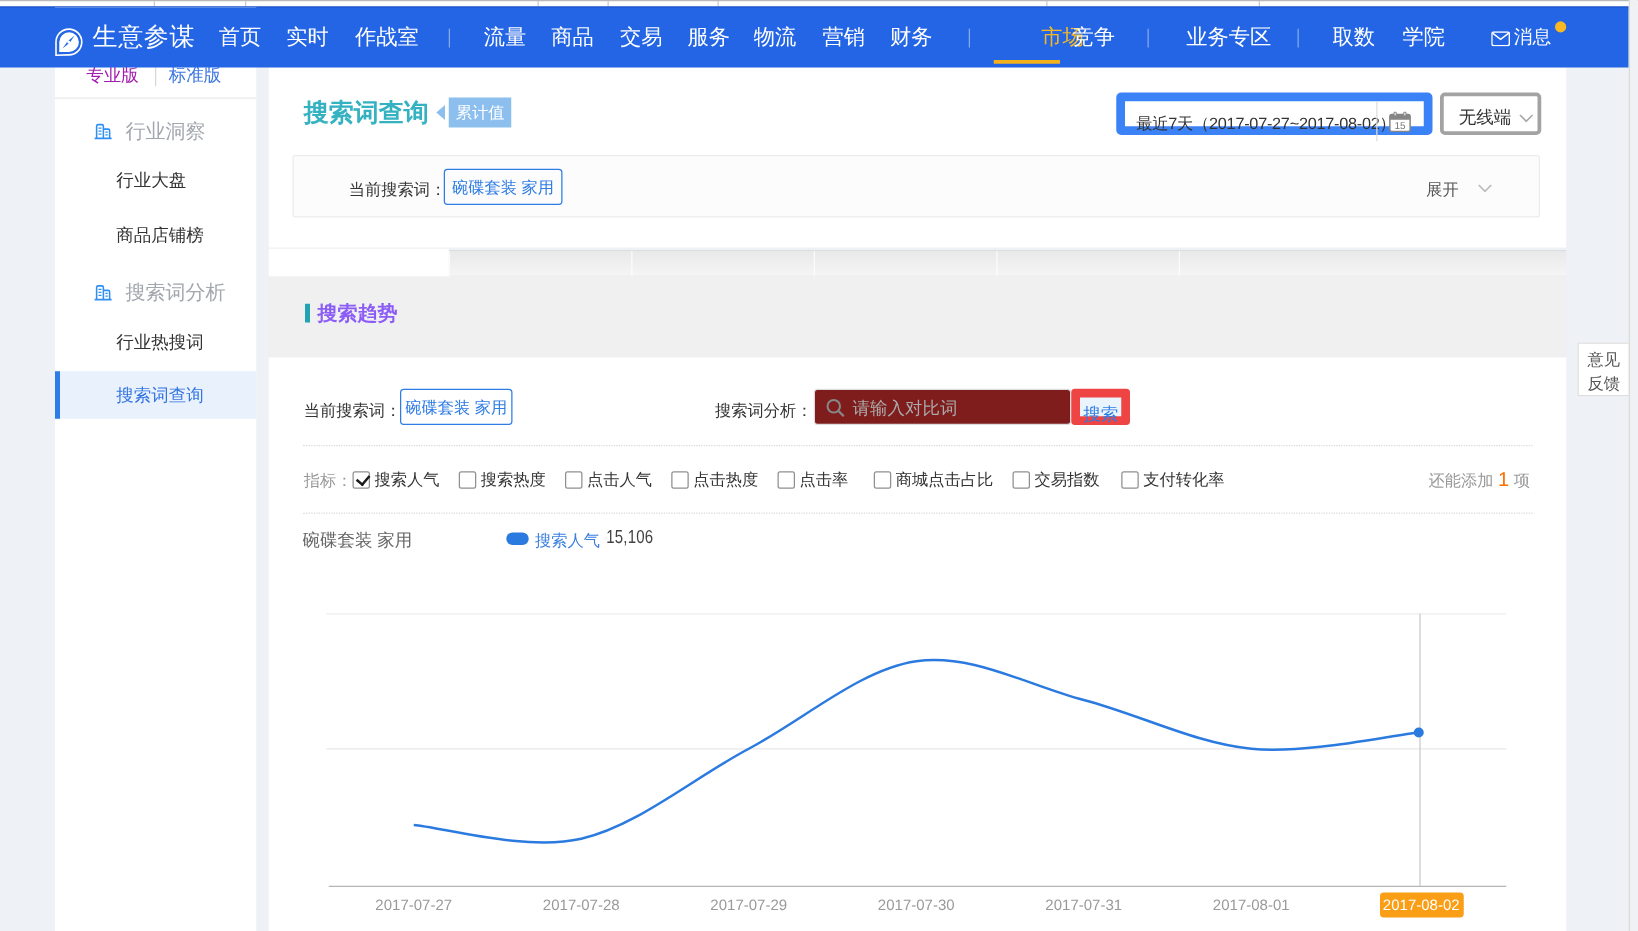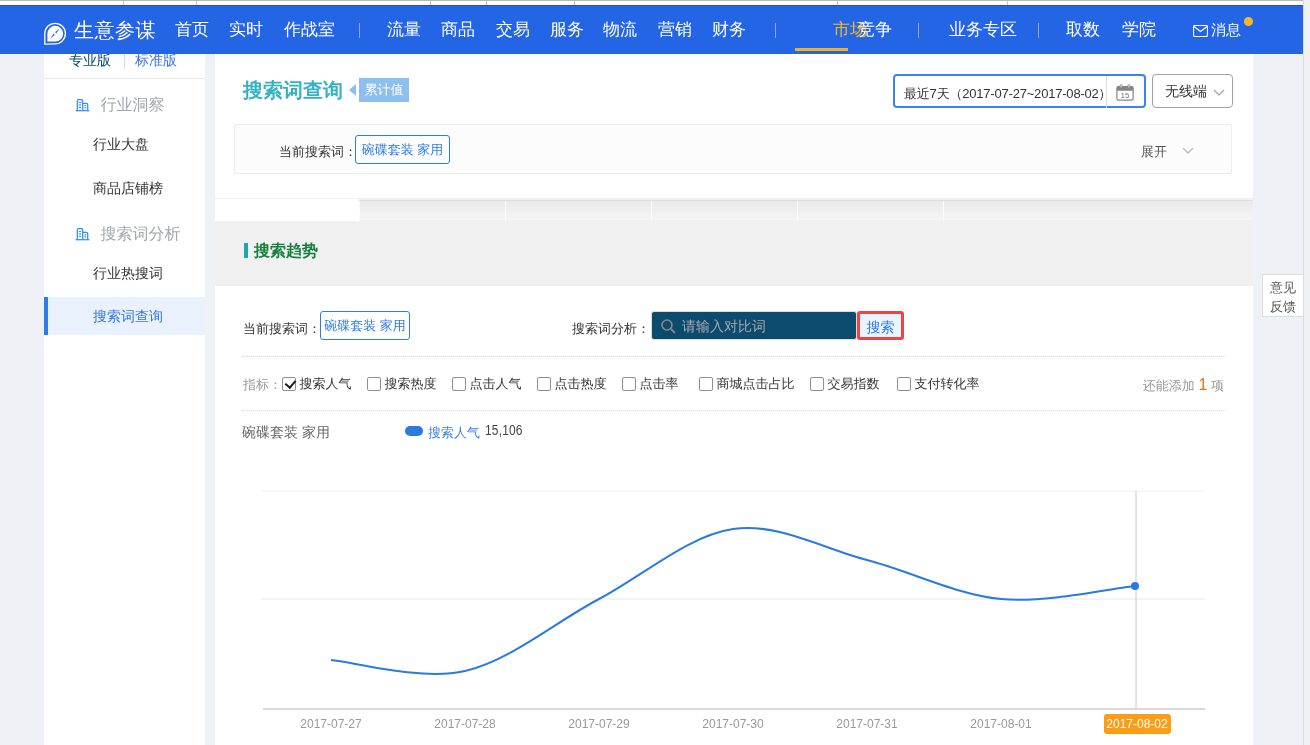--- a/index.html
+++ b/index.html
@@ -19,51 +19,51 @@
   #nav .logo-text { font-size:20px; letter-spacing:0.5px; }
   #nav .hl { color:#f7b824; }
   #hl-underline { position:absolute; left:795px; top:42px; width:53px; height:3px; background:#f3b21b; }
 
   
   #scrollbar { left:1303px; top:0; width:7px; height:745px; background:#f0f1f2; border-left:1px solid #dcdcdc; z-index:30; }
 
   
   #sidebar { left:44px; top:6px; width:161px; height:739px; background:#fff; z-index:5; }
   #side-tabs { position:absolute; left:0; top:42px; width:161px; height:31px; border-bottom:1px solid #e9e9e9; font-size:14px; }
-  #side-tabs .t1 { position:absolute; left:25px; top:4px; color:#0c4a6e; }
+  #side-tabs .t1 { position:absolute; left:25px; top:4px; color:#a21caf; }
   #side-tabs .t2 { position:absolute; left:91px; top:4px; color:#3c76e0; }
   #side-tabs .div { position:absolute; left:80px; top:5px; width:1px; height:16px; background:#d8d8d8; }
   .sgroup { position:absolute; left:31px; font-size:16px; color:#a2a6ad; }
   .sgroup svg { vertical-align:-2px; margin-right:6px; }
   .sitem { position:absolute; left:49px; font-size:14px; color:#333; }
   #sel-item { position:absolute; left:0px; top:291px; width:161px; height:38px; background:#e9f1fc; border-left:4px solid #2e7ce5; }
   #sel-item span { position:absolute; left:45px; top:11px; font-size:14px; color:#3374e0; }
 
   
   #topcard { left:215px; top:54px; width:1038px; height:144px; background:#fff; z-index:2; }
   #title { position:absolute; left:243px; top:77px; font-size:20px; font-weight:bold; color:#35b2c2; z-index:3; }
   .tag { position:absolute; left:359px; top:78px; width:50px; height:24px; background:#8cbfee; color:#fff; font-size:13px; text-align:center; line-height:24px; z-index:3; }
   .tag:before { content:""; position:absolute; left:-10px; top:6px; border:6px solid transparent; border-right:7px solid #8cbfee; border-left:none; }
-  #datebox { position:absolute; left:893px; top:74px; width:253px; height:34px; background:#fff; border:2px solid #3b82f6; border-radius:4px; z-index:3; font-size:14px; color:#333; }
+  #datebox { position:absolute; left:893px; top:74px; width:253px; height:34px; background:#fff; border:7px solid #3b82f6; border-radius:4px; z-index:3; font-size:14px; color:#333; }
   #datebox .txt { position:absolute; left:9px; top:9px; font-size:13px; letter-spacing:-0.2px; }
   #datebox .ic { position:absolute; right:0; top:0; width:38px; height:32px; border-left:1px solid #ddd; }
-  #termbox { position:absolute; left:1152px; top:74px; width:81px; height:34px; background:#fff; border:1px solid #a3a3a3; border-radius:4px; z-index:3; font-size:14px; color:#333; line-height:32px; padding-left:12px; }
+  #termbox { position:absolute; left:1152px; top:74px; width:81px; height:34px; background:#fff; border:3px solid #a3a3a3; border-radius:4px; z-index:3; font-size:14px; color:#333; line-height:32px; padding-left:12px; }
   #innerpanel { position:absolute; left:234px; top:124px; width:998px; height:50px; background:#fcfcfc; border:1px solid #ececec; border-radius:2px; z-index:3; }
   .lbl { font-size:13px; color:#333; }
   .bluebox { border:1px solid #2e7ce5; border-radius:3px; color:#2e7ce5; font-size:13px; text-align:center; white-space:nowrap; }
 
   
   #tabstrip { left:215px; top:200px; width:1038px; height:20px; background:linear-gradient(#e9e9e9,#f5f5f5); border-top:1px solid #dedede; z-index:2; }
   #tabstrip .white { position:absolute; left:0; top:-2px; width:144px; height:22px; background:#fff; }
   #tabstrip .vsep { position:absolute; top:0; width:1px; height:20px; background:#fbfbfb; }
 
   
   #sechead { left:244px; top:242px; z-index:2; }
   #sechead .bar { position:absolute; left:0; top:1px; width:4px; height:15px; background:#21a3b1; }
-  #sechead .tx { position:absolute; left:10px; top:-1px; font-size:16px; font-weight:bold; color:#15803d; white-space:nowrap; }
+  #sechead .tx { position:absolute; left:10px; top:-1px; font-size:16px; font-weight:bold; color:#8b5cf6; white-space:nowrap; }
 
   
   #trendcard { left:215px; top:286px; width:1038px; height:459px; background:#fff; z-index:2; }
   .dotline { position:absolute; left:27px; width:984px; border-top:1px dotted #d9d9d9; }
 
   .cbg { position:absolute; top:89px; font-size:13px; color:#333; white-space:nowrap; }
   .cb { display:inline-block; width:14px; height:14px; border:1px solid #909090; border-radius:2px; background:#fff; vertical-align:-3px; position:relative; }
   .cb.on:after { content:""; position:absolute; left:3.5px; top:0px; width:5px; height:8px; border-right:2px solid #1a1a1a; border-bottom:2px solid #1a1a1a; transform:rotate(40deg); }
 
   #feedback { left:1262px; top:274px; width:42px; height:43px; background:#fff; border:1px solid #ddd; font-size:13px; color:#555; text-align:center; line-height:19px; padding-top:3px; z-index:6; }
@@ -197,28 +197,28 @@
 <div class="abs" style="left:215px;top:220px;width:1038px;height:66px;background:#f0f0f0;z-index:1"></div>
 <div class="abs" id="sechead">
     <div class="bar"></div>
     <div class="tx">搜索趋势</div>
   </div>
 
 <div class="abs" id="trendcard">
   <span class="lbl" style="position:absolute;left:28px;top:34px">当前搜索词：</span>
   <div class="bluebox" style="position:absolute;left:105px;top:25px;width:90px;height:29px;line-height:27px;white-space:nowrap">碗碟套装 家用</div>
   <span class="lbl" style="position:absolute;left:357px;top:34px">搜索词分析：</span>
-  <div style="position:absolute;left:436px;top:25px;width:206px;height:29px;border:1px solid #ddd;border-radius:3px;background:#0c4a6e">
+  <div style="position:absolute;left:436px;top:25px;width:206px;height:29px;border:1px solid #ddd;border-radius:3px;background:#7f1d1d">
     <svg style="position:absolute;left:8px;top:6px" width="16" height="16" viewBox="0 0 16 16">
         <circle cx="7" cy="7" r="5" fill="none" stroke="#888" stroke-width="1.6"></circle>
         <line x1="11" y1="11" x2="15" y2="15" stroke="#888" stroke-width="1.8"></line>
       </svg>
     <span style="position:absolute;left:30px;top:6px;font-size:14px;color:#aaa">请输入对比词</span>
   </div>
-  <div style="position:absolute;left:642px;top:25px;width:47px;height:29px;background:#eaf4fd;border:3px solid #ef4444;border-radius:3px;color:#2e7ce5;font-size:14px;text-align:center;line-height:27px">搜索</div>
+  <div style="position:absolute;left:642px;top:25px;width:47px;height:29px;background:#eaf4fd;border:7px solid #ef4444;border-radius:3px;color:#2e7ce5;font-size:14px;text-align:center;line-height:27px">搜索</div>
 
   <div class="dotline" style="top:70px"></div>
 
   <div style="position:absolute;left:28px;top:90px;font-size:13px;color:#999">指标：</div>
   <div class="cbg" style="left:67px"><span class="cb on"></span> 搜索人气</div>
   <div class="cbg" style="left:152px"><span class="cb"></span> 搜索热度</div>
   <div class="cbg" style="left:237px"><span class="cb"></span> 点击人气</div>
   <div class="cbg" style="left:322px"><span class="cb"></span> 点击热度</div>
   <div class="cbg" style="left:407px"><span class="cb"></span> 点击率</div>
   <div class="cbg" style="left:484px"><span class="cb"></span> 商城点击占比</div>

